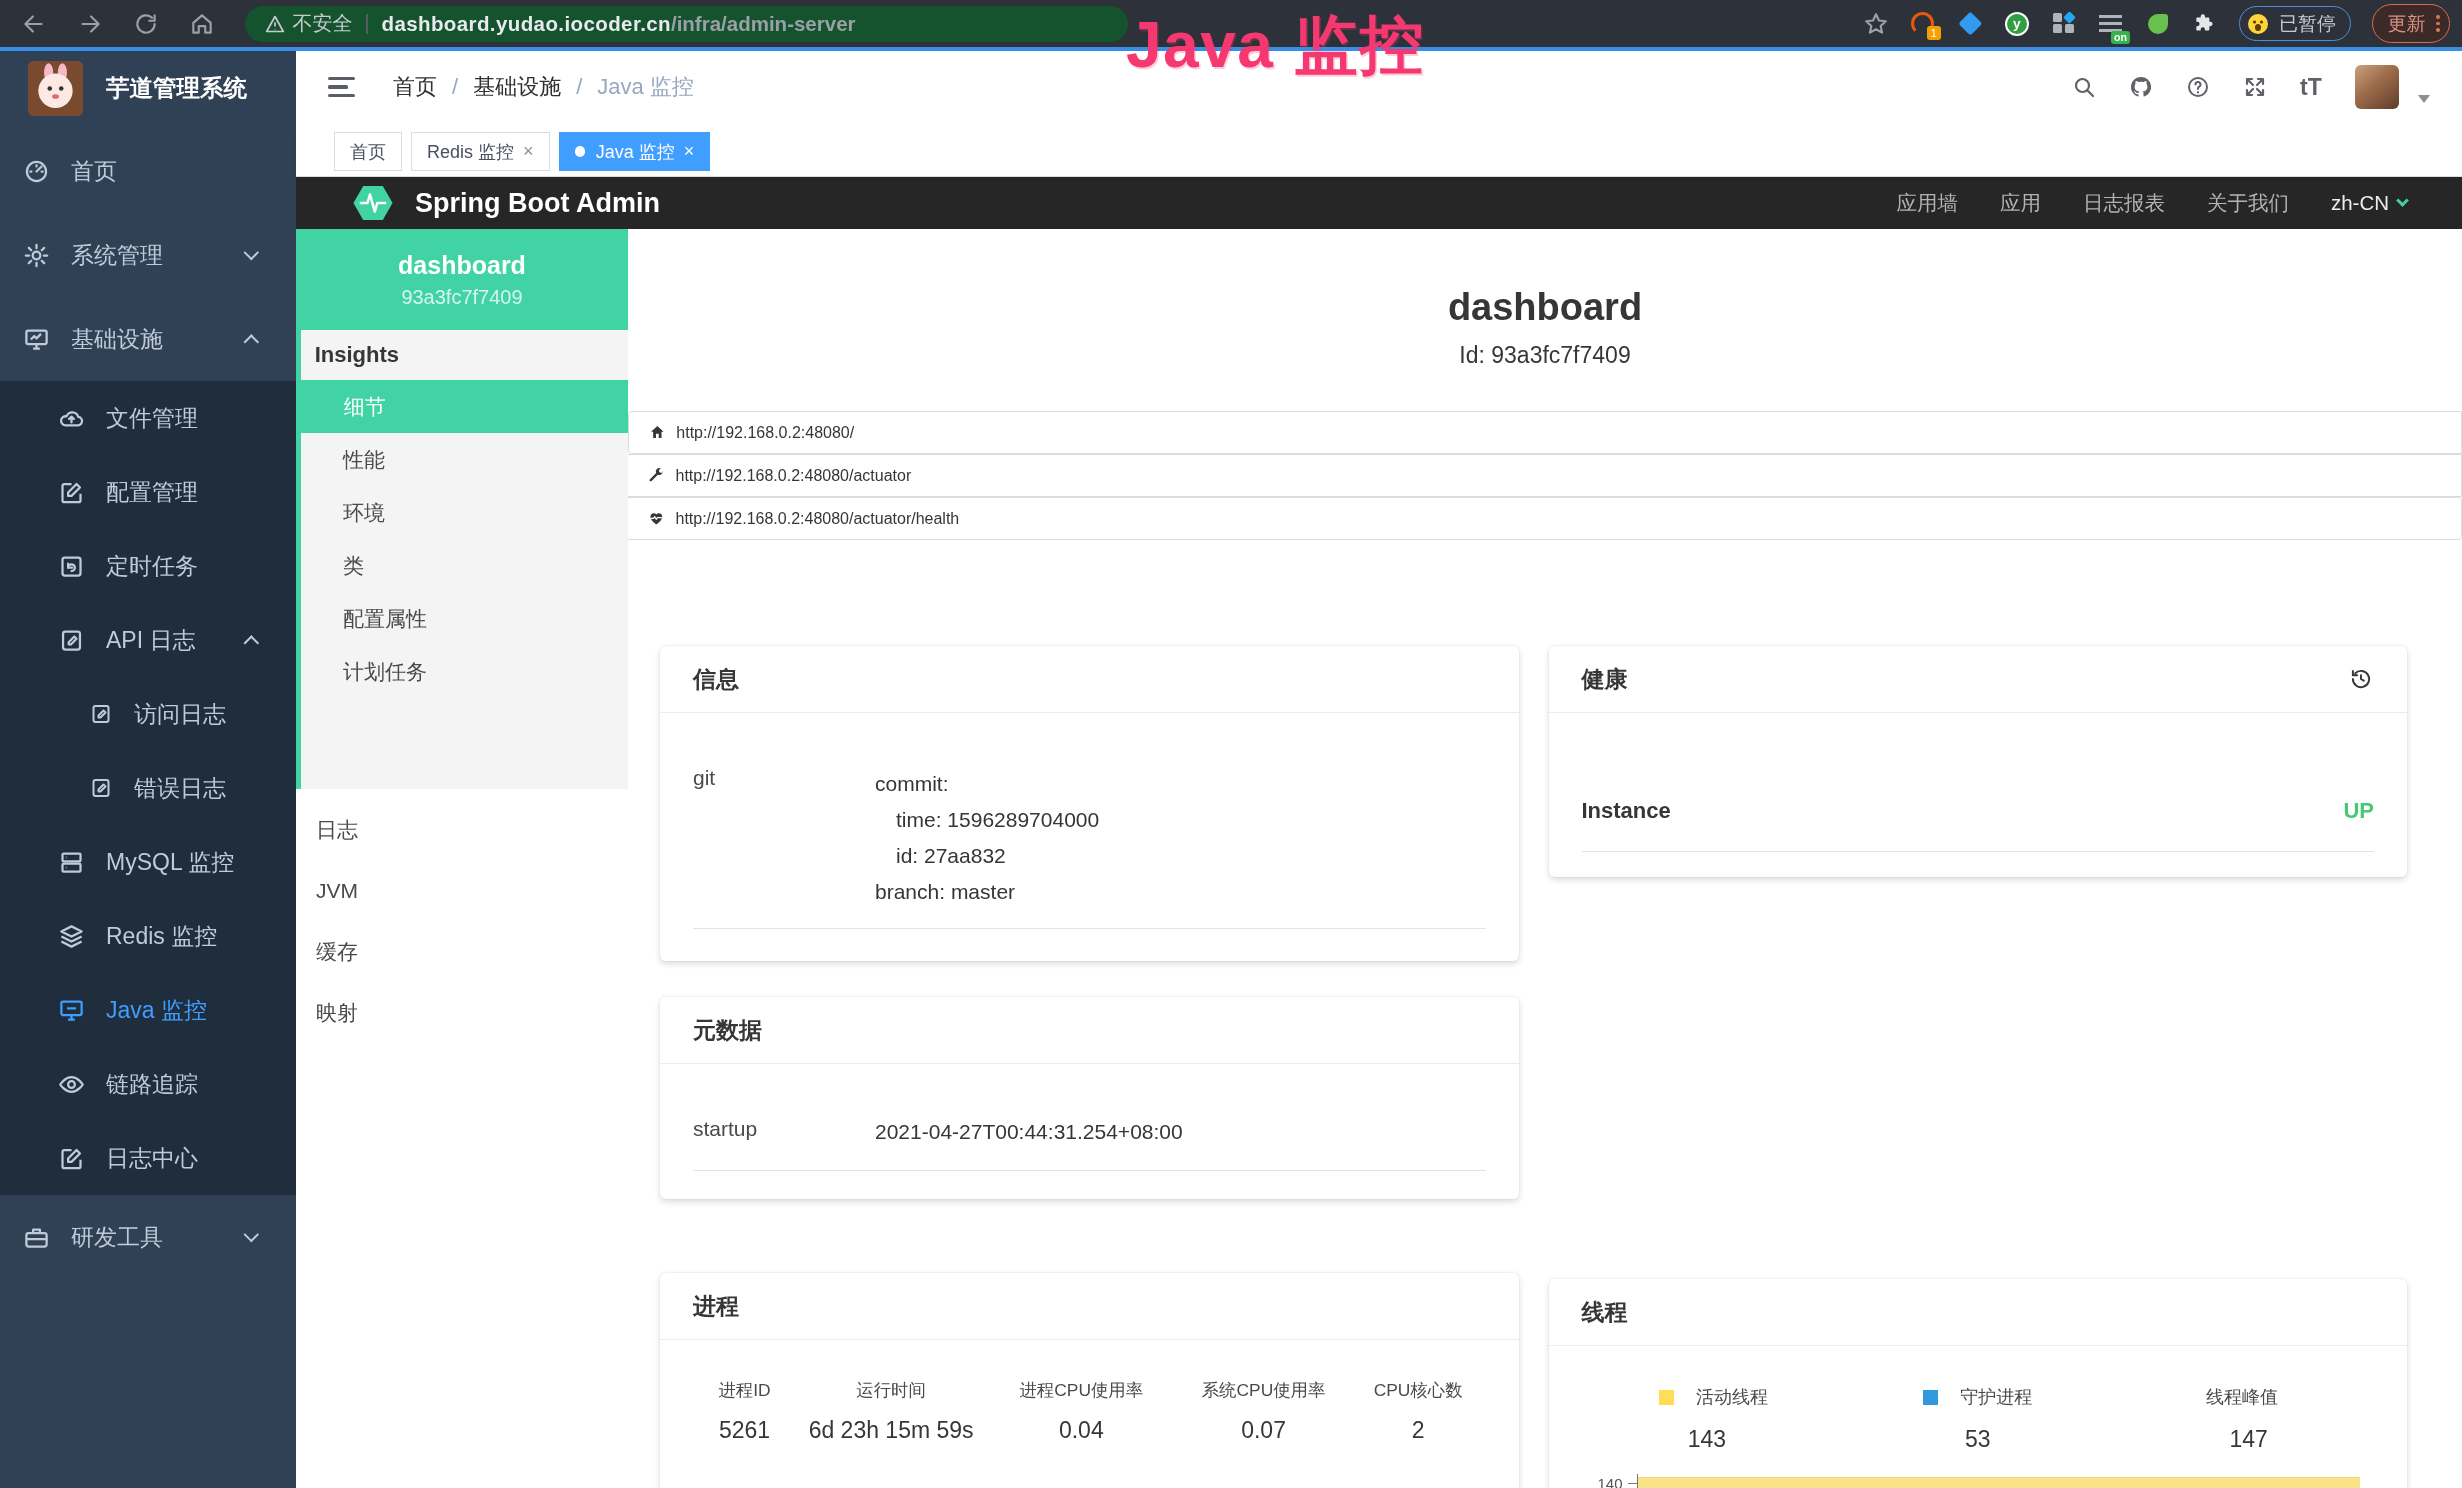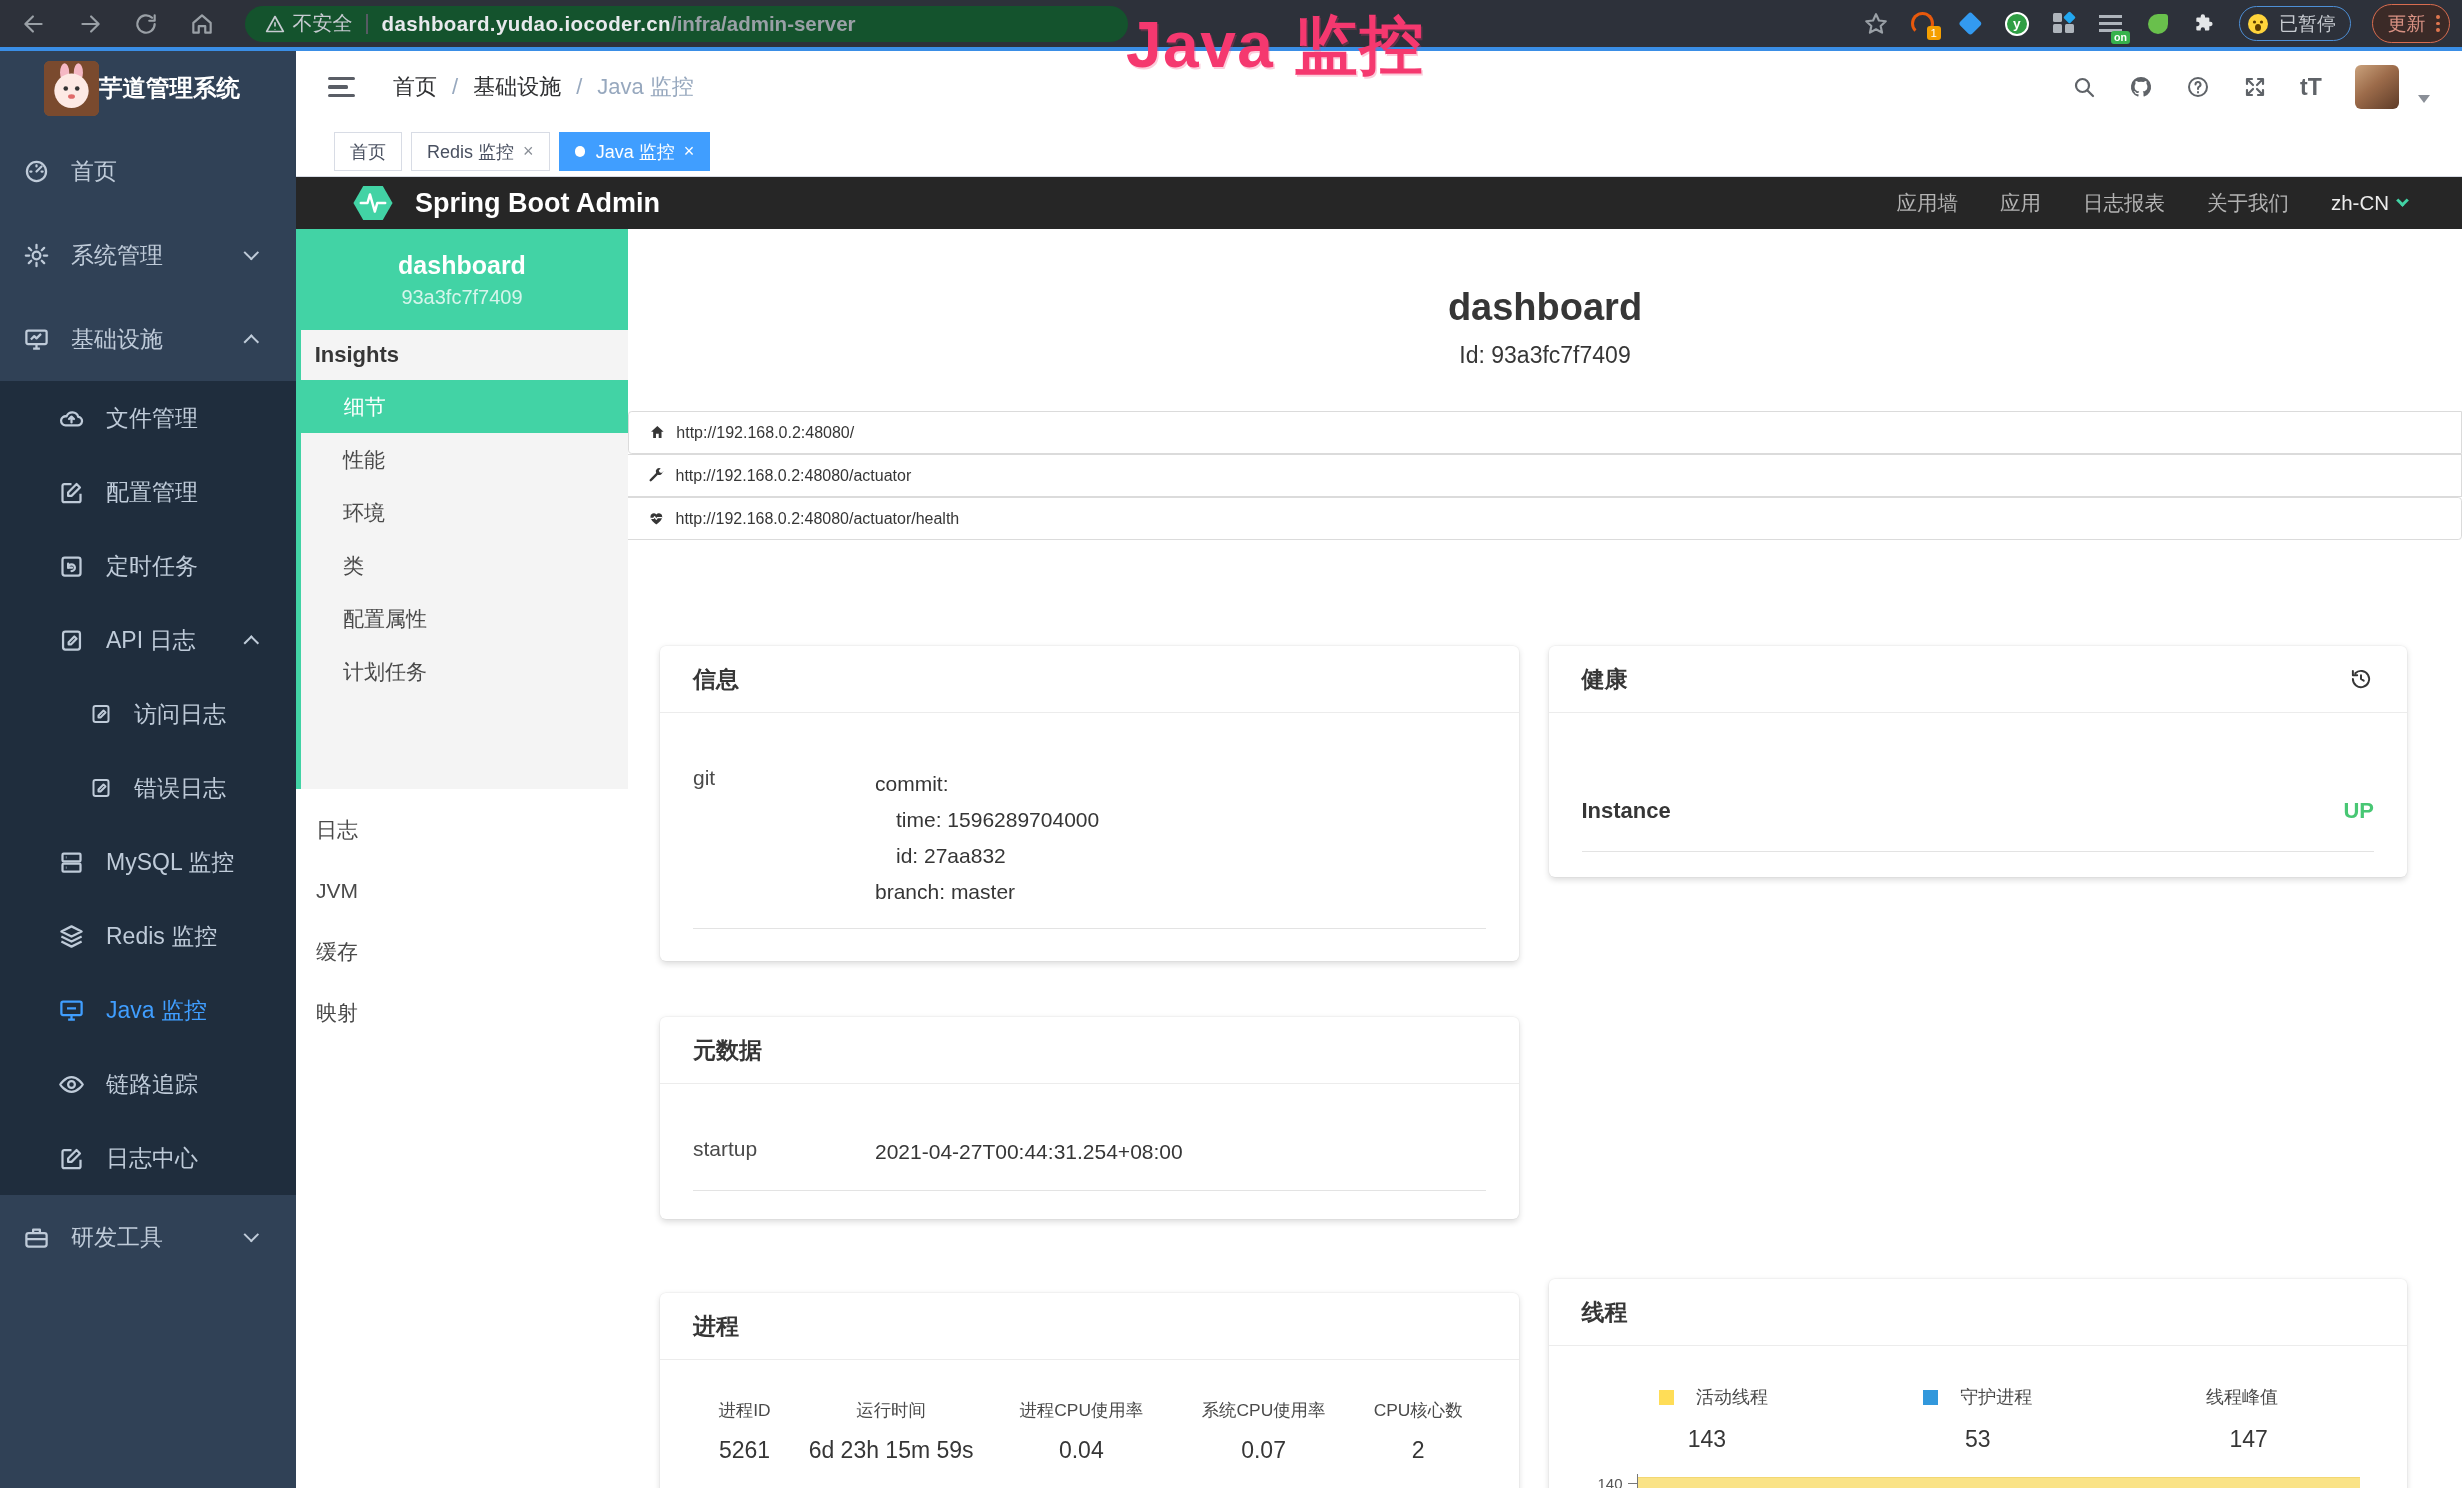--- a/index.html
+++ b/index.html
@@ -34,21 +34,21 @@
   .update-btn { display: flex; align-items: center; gap: 10.6px; border: 1.9px solid #d96c4f; border-radius: 20px; padding: 5.3px 9px 5.3px 15px; background: #3b2a27; }
   .update-label { color: #d79082; font-size: 19px; }
   .kebab { display: flex; flex-direction: column; gap: 3px; }
   .kebab i { width: 3.8px; height: 3.8px; border-radius: 50%; background: #e0764f; }
 
   .progress-line { position: absolute; top: 47px; left: 0; width: 100%; height: 3.8px; background: #3a8ee6; z-index: 25; }
 
   
   .app { display: flex; height: 1442px; }
   .sidebar { width: 296px; background: #304156; flex-shrink: 0; color: #bfcbd9; }
-  .logo-row { height: 82px; display: flex; align-items: center; padding-left: 44px; }
+  .logo-row { height: 82px; display: flex; align-items: center; padding-left: 28px; gap: 23px; }
   .logo-img { width: 55px; height: 55px; border-radius: 6px; background: #8c5a3c; overflow: hidden; flex-shrink: 0; }
   .app-title { color: #fff; font-size: 23.5px; font-weight: bold; }
   .nav-item { height: 84px; display: flex; align-items: center; padding-left: 23px; gap: 21px; font-size: 23px; color: #bfcbd9; cursor: pointer; }
   .nav-item .ic { width: 27px; height: 27px; flex-shrink: 0; }
   .submenu { background: #1f2d3d; }
   .submenu .nav-item { height: 74px; padding-left: 58px; }
   .submenu .nav-item.nested { padding-left: 89px; }
   .submenu .nav-item.nested .ic { width: 24px; height: 24px; }
   .nav-item.active { color: #409eff; }
   .chev { width: 10.6px; height: 10.6px; border-right: 2.3px solid #bfcbd9; border-bottom: 2.3px solid #bfcbd9; margin-left: auto; margin-right: 39px; }
@@ -116,21 +116,21 @@
   .card { background: #fff; border-radius: 6px; box-shadow: 0 2.3px 6px rgba(10,10,10,.14), 0 0 0 0.8px rgba(10,10,10,.03); }
   .card-h { height: 67px; display: flex; align-items: center; padding: 0 33px; font-size: 23px; font-weight: bold; color: #363636; border-bottom: 1.5px solid #ececec; }
   .card-h .spacer { flex: 1; }
   .card-b { padding: 0 33px; font-size: 21px; color: #363636; }
 
   .kv-row { display: flex; border-bottom: 1.5px solid #e3e3e3; }
   .kv-key { width: 182px; color: #4a4a4a; flex-shrink: 0; }
   .kv-val { flex: 1; line-height: 36px; }
   .kv-val .indent { padding-left: 21px; }
 
-  .card-info { height: 315px; margin-bottom: 56px; }
+  .card-info { height: 315px; margin-bottom: 36px; }
   .card-info .card-b { padding-top: 53px; }
   .card-info .kv-row { padding-bottom: 18px; }
 
   .card-meta { height: 202px; margin-bottom: 74px; }
   .card-meta .card-b { padding-top: 53px; }
   .card-meta .kv-row { padding-bottom: 23px; }
   .card-meta .kv-val { line-height: 30px; }
 
   .card-process { height: 220px; }
   .proc-grid { display: grid; grid-template-columns: 13% 24% 24% 22% 17%; text-align: center; }

